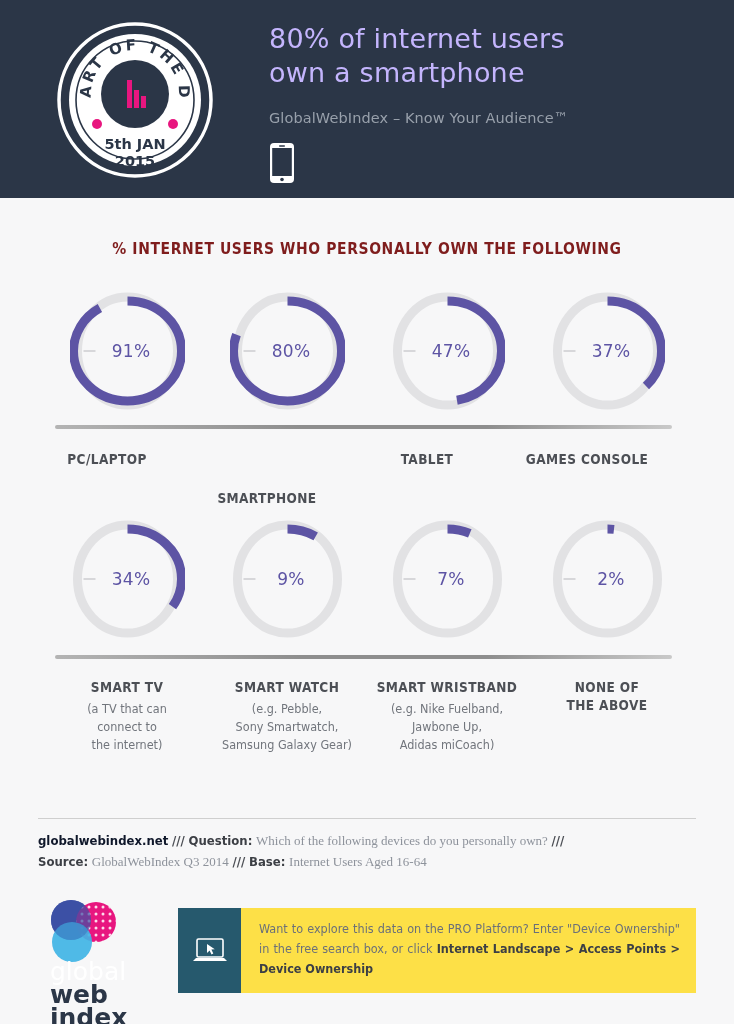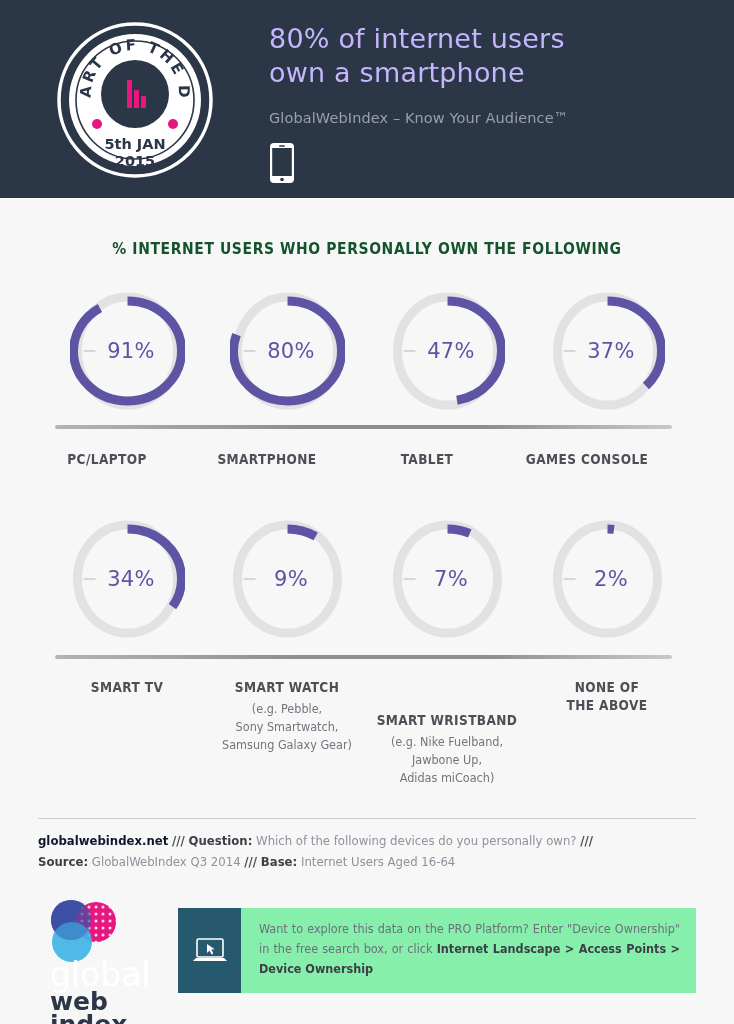--- a/index.html
+++ b/index.html
@@ -33,39 +33,39 @@
     color:#98a0ab; font-size:14.5px; margin-top:20px;
     letter-spacing:0.1px;
     font-family:"DejaVu Sans", sans-serif;
   }
   .phone-icon { margin-top:16px; }
 
   
   .section-heading {
     position:absolute; left:0; top:240px; width:734px;
     text-align:center;
-    color:#14532d; font-size:15.5px; font-weight:bold;
+    color:#7f1d1d; font-size:15.5px; font-weight:bold;
     letter-spacing:0.6px;
     font-family:"DejaVu Sans Condensed","Liberation Sans",sans-serif;
   }
 
   .chart-row { position:absolute; left:0; width:734px; }
   .row1 { top:290px; }
   .row2 { top:518px; }
 
   .donut-grid {
     display:flex; width:734px; padding:0 47px;
   }
   .donut-cell { width:160px; display:flex; justify-content:center; }
   .donut { position:relative; width:115px; height:122px; }
   .donut svg { display:block; }
   .donut-label {
     position:absolute; left:0; top:0; width:115px; height:122px;
     display:flex; align-items:center; justify-content:center;
-    color:#5d54a4; font-size:21px; letter-spacing:0.3px;
+    color:#5d54a4; font-size:17px; letter-spacing:0.3px;
     font-family:"DejaVu Sans", sans-serif;
     padding-left:8px;
   }
 
   .divider {
     position:absolute; left:55px; width:617px; height:4px;
     background: linear-gradient(to right,#b4b4b4 0%,#8e8e8e 40%,#8e8e8e 70%,#c9c9c9 100%);
     border-radius:2px;
   }
   .div1 { top:425px; }
@@ -91,39 +91,39 @@
     background:#cfcfcf;
   }
   .source {
     position:absolute; left:38px; top:830px; width:680px;
     font-size:13px; line-height:21px; color:#8d929b;
     font-family:"DejaVu Sans Condensed","Liberation Sans",sans-serif;
   }
   .src-site { color:#0f172a; font-weight:bold; }
   .src-sep { color:#4c4f55; font-weight:bold; }
   .src-key { color:#3c3f45; font-weight:bold;margin-top:18px; }
-  .src-val { color:#8d929b; }
+  .src-val { color:#8d929b;font-family:Liberation Serif, serif; }
 
   
   .gwi-logo { position:absolute; left:38px; top:898px; width:120px; }
   .gwi-word {
     margin-top:-4px; padding-left:12px;
     font-family:"DejaVu Sans", sans-serif; line-height:0.92;
   }
-  .gwi-global { color:#ffffff; font-size:33px; font-weight:400; margin-top:-10px; position:relative; z-index:3;}
+  .gwi-global { color:#ffffff; font-size:25px; font-weight:400; margin-top:-10px; position:relative; z-index:3;}
   .gwi-web { color:#2b3647; font-size:25px; font-weight:bold; }
   .gwi-index { color:#2b3647; font-size:25px; font-weight:bold; }
 
   .cta { position:absolute; left:178px; top:908px; width:518px; height:85px; display:flex; }
   .cta-icon {
     width:63px; height:85px; background:#26596d;
     display:flex; align-items:center; justify-content:center; flex:none;
   }
   .cta-body {
-    flex:1; background:#86efac; padding:11px 16px 0 18px;
+    flex:1; background:#fde047; padding:11px 16px 0 18px;
     font-size:12.5px; line-height:20px; color:#6b7079;
     font-family:"DejaVu Sans Condensed","Liberation Sans",sans-serif;
     text-align:justify;
   }
   .cta-strong { color:#3c3f45; font-weight:bold; }
 </style>
 </head>
 <body>
 
 <div class="header">
@@ -210,21 +210,21 @@
        </div>
       </div>
     </div>
 </div>
 <div class="divider div1"></div>
 <div class="labels lab1" id="labels1">
     <div class="label-cell">
       <div class="label-title" style="white-space: pre-line;">PC/LAPTOP</div>
     </div>
     <div class="label-cell">
-      <div class="label-title" style="white-space: pre-line;">SMARTPHONE</div>
+      <div class="label-title" style="white-space: pre-line; margin-top: 39px;">SMARTPHONE</div>
     </div>
     <div class="label-cell">
       <div class="label-title" style="white-space: pre-line;">TABLET</div>
     </div>
     <div class="label-cell">
       <div class="label-title" style="white-space: pre-line;">GAMES CONSOLE</div>
     </div>
   </div>
 
 <div class="chart-row row2">
@@ -268,29 +268,32 @@
   </svg>
          <div class="donut-label">2%</div>
        </div>
       </div>
     </div>
 </div>
 <div class="divider div2"></div>
 <div class="labels lab2" id="labels2">
     <div class="label-cell">
       <div class="label-title" style="white-space: pre-line;">SMART TV</div>
+      <div class="label-sub" style="white-space: pre-line;">(a TV that can
+connect to
+the internet)</div>
     </div>
     <div class="label-cell">
       <div class="label-title" style="white-space: pre-line;">SMART WATCH</div>
       <div class="label-sub" style="white-space: pre-line;">(e.g. Pebble,
 Sony Smartwatch,
 Samsung Galaxy Gear)</div>
     </div>
     <div class="label-cell">
-      <div class="label-title" style="white-space: pre-line; margin-top: 33px;">SMART  WRISTBAND</div>
+      <div class="label-title" style="white-space: pre-line;">SMART  WRISTBAND</div>
       <div class="label-sub" style="white-space: pre-line;">(e.g. Nike Fuelband,
 Jawbone Up,
 Adidas miCoach)</div>
     </div>
     <div class="label-cell">
       <div class="label-title" style="white-space: pre-line;">NONE OF
 THE ABOVE</div>
     </div>
   </div>
 

